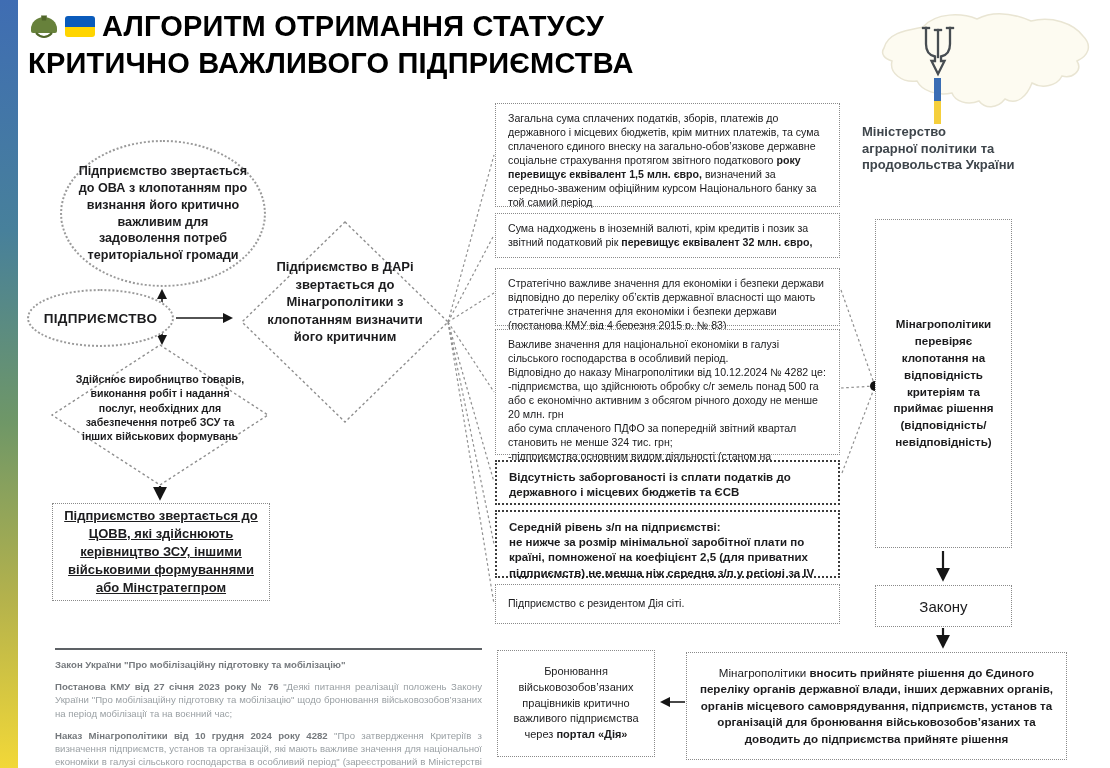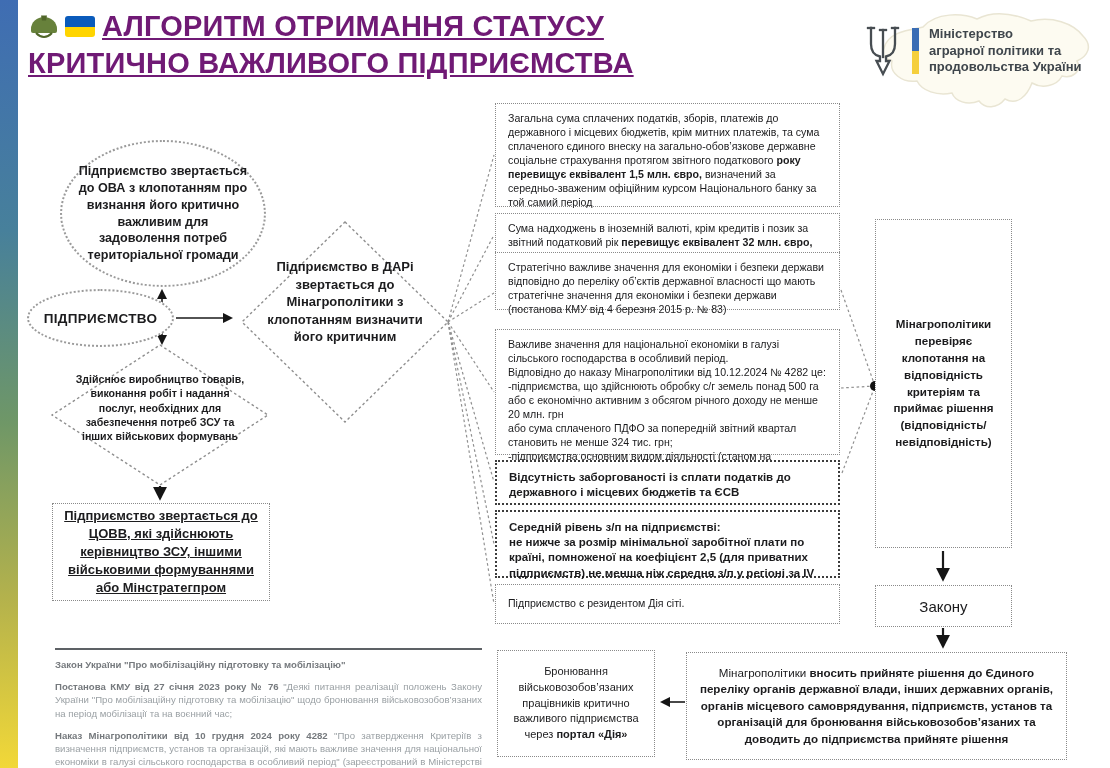--- a/index.html
+++ b/index.html
@@ -2,29 +2,29 @@
 <html lang="uk"><head>
 <meta charset="utf-8">
 <style>
   html,body{margin:0;padding:0;background:#fff;}
   .page{position:relative;width:1110px;height:768px;background:#ffffff;overflow:hidden;
         font-family:"Liberation Sans", "DejaVu Sans", sans-serif;color:#1c1c1e;}
   .side-bar{position:absolute;left:0;top:0;width:18px;height:768px;
         background:linear-gradient(180deg,#3f6db3 0%,#47809b 30%,#6f9767 55%,#b4b24c 78%,#f2d838 100%);}
   
   .title{position:absolute;left:28px;top:8px;width:680px;font-weight:800;
-        font-size:29px;line-height:37px;color:#701a75;letter-spacing:.2px;text-decoration:underline;}
+        font-size:29px;line-height:37px;color:#000000;letter-spacing:.2px;}
   .title .t-row{display:flex;align-items:center;gap:7px;}
   .icon-wrap{display:inline-flex;align-items:center;gap:5px;}
   .flag-icon{width:30px;height:21px;border-radius:3px;overflow:hidden;display:inline-block;}
   .flag-icon .b{height:50%;background:#0a5bbb;}
   .flag-icon .y{height:50%;background:#ffd500;}
   
   .map-svg{position:absolute;right:4px;top:0;width:240px;height:118px;z-index:1;}
-  .logo{position:absolute;left:862px;top:24px;display:flex;align-items:center;z-index:2;}
+  .logo{position:absolute;left:862px;top:24px;display:flex;align-items:center;z-index:2;flex-direction:column;}
   .logo .bar{width:7px;height:46px;margin:0 10px 0 8px;
         background:linear-gradient(180deg,#3a6db4 0 50%,#f5cf3c 50% 100%);}
   .logo-text{font-size:13px;line-height:16.5px;font-weight:600;color:#3f464c;}
   
   .node{position:absolute;box-sizing:border-box;display:flex;align-items:center;justify-content:center;
         text-align:center;background:transparent;z-index:3;}
   .ellipse{border:2px dotted #9a9a9a;border-radius:50%;background:#fff;}
   .rect{border:1px dotted #8a8a8a;background:#fff;}
   .rect.thick{border:2px dotted #3c3c3c;}
   .crit{align-items:flex-start;justify-content:flex-start;text-align:left;
@@ -150,21 +150,21 @@
   </div>
 
   <div class="node rect crit" style="left:495px;top:103px;width:345px;height:104px;">
     <span><span>Загальна сума сплачених податків, зборів, платежів до державного і місцевих бюджетів, крім митних платежів, та сума сплаченого єдиного внеску на загально-обов’язкове державне соціальне страхування протягом звітного податкового </span><span class="b">року перевищує еквівалент 1,5 млн. євро,</span><span> визначений за середньо-зваженим офіційним курсом Національного банку за той самий період</span></span>
   </div>
 
   <div class="node rect crit" style="left:495px;top:213px;width:345px;height:45px;">
     <span><span>Сума надходжень в іноземній валюті, крім кредитів і позик за звітний податковий рік </span><span class="b">перевищує еквівалент 32 млн. євро,</span></span>
   </div>
 
-  <div class="node rect crit" style="left:495px;top:252px;width:345px;height:58px;">
+  <div class="node rect crit" style="left:495px;top:268px;width:345px;height:58px;">
     <span class="pre">Стратегічно важливе значення для економіки і безпеки держави відповідно до переліку об’єктів державної власності що мають стратегічне значення для економіки і безпеки держави
 (постанова КМУ від 4 березня 2015 р. № 83)</span>
   </div>
 
   <div class="node rect crit" style="left:495px;top:329px;width:345px;height:126px;">
     <span class="pre">Важливе значення для національної економіки в галузі сільського господарства в особливий період.
 Відповідно до наказу Мінагрополітики від 10.12.2024 № 4282 це:
 -підприємства, що здійснюють обробку с/г земель понад 500 га або є економічно активним з обсягом річного доходу не менше 20 млн. грн
 або сума сплаченого ПДФО за попередній звітний квартал становить не менше 324 тис. грн;
 -підприємства основним видом діяльності (станом на 18.05.2024) є один із КВЕД зазначених у вказаному наказі.</span>

